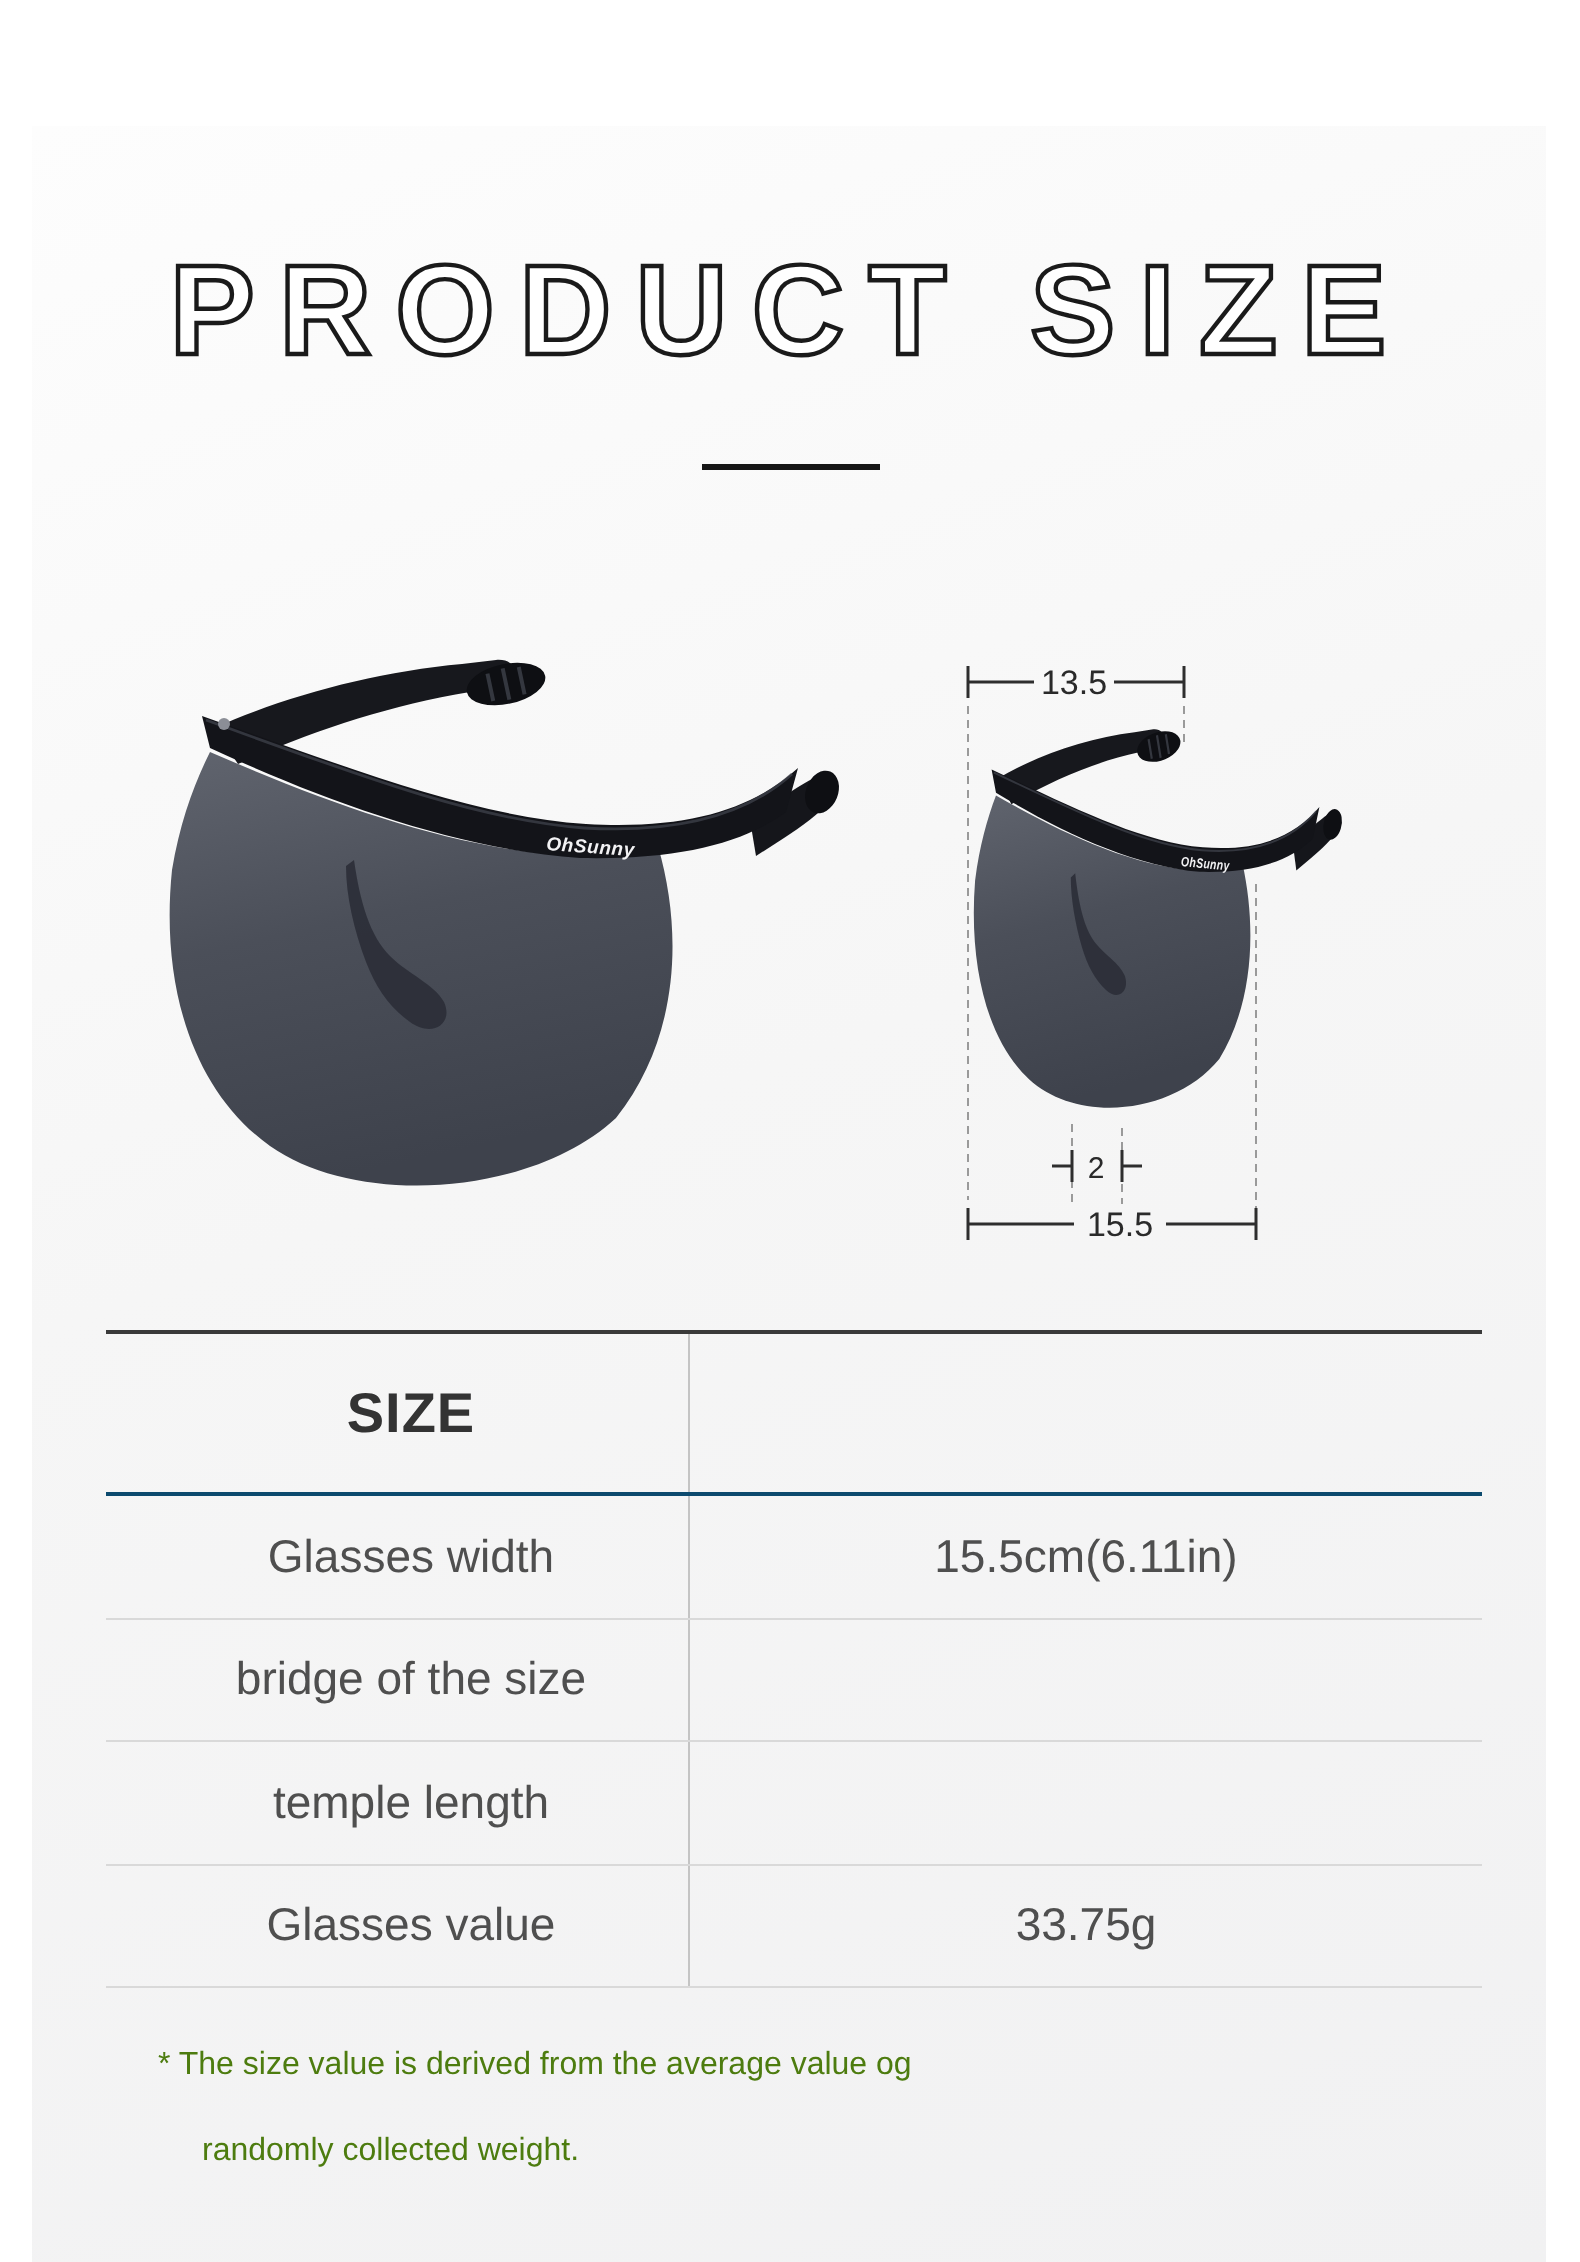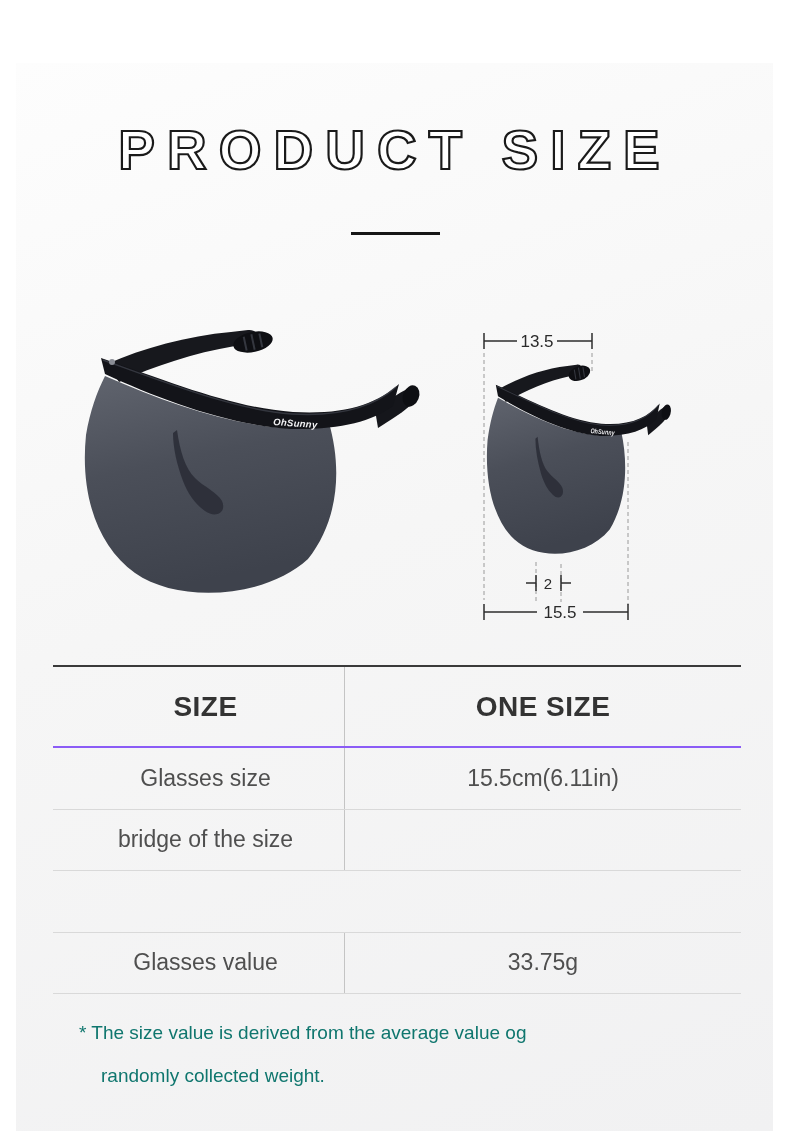--- a/index.html
+++ b/index.html
@@ -8,48 +8,48 @@
     background:#ffffff;
     font-family:"Liberation Sans", sans-serif;
   }
   .panel{
     position:absolute;left:16px;top:63px;width:757px;height:1068px;
     background:linear-gradient(160deg,#fdfdfd 0%,#f6f6f6 45%,#f1f1f2 100%);
   }
   .title{
     position:absolute;left:0;top:118px;width:790px;margin:0;
     text-align:center;
-    font-size:55px;font-weight:700;letter-spacing:12px;
+    font-size:64px;font-weight:700;letter-spacing:12px;
     color:#ffffff;
     -webkit-text-stroke:2.2px #1a1a1a;
   }
   .title-underline{
     position:absolute;left:351px;top:232px;width:89px;height:3px;background:#161616;
   }
   .fig-left{position:absolute;left:45px;top:318px;width:380px;height:300px;}
   .fig-right{position:absolute;left:440px;top:312px;width:320px;height:330px;}
   .dim-solid{stroke:#2e2e2e;stroke-width:1.5;fill:none;}
   .dim-dash{stroke:#9a9a9a;stroke-width:1;fill:none;stroke-dasharray:4 3;}
   .dim-text{fill:#2a2a2a;font-size:17px;font-family:"Liberation Sans",sans-serif;text-anchor:middle;}
   .dim-text-small{fill:#2a2a2a;font-size:15px;font-family:"Liberation Sans",sans-serif;text-anchor:middle;}
   .logo-text{fill:#f2f2f4;font-style:italic;font-weight:bold;font-family:"Liberation Sans",sans-serif;letter-spacing:.3px;}
 
   .size-table{
     position:absolute;left:53px;top:665px;width:688px;
     border-top:2px solid #3a3a3a;color:#4f4f4f;
   }
   .t-row{display:flex;height:60.5px;border-bottom:1px solid #d9d9d9;font-size:23px;}
-  .t-row.t-head{height:79px;border-bottom:2px solid #8b5cf6;font-size:28px;font-weight:700;color:#333333;letter-spacing:.5px;}
+  .t-row.t-head{height:79px;border-bottom:2px solid #0c4a6e;font-size:28px;font-weight:700;color:#333333;letter-spacing:.5px;}
   .c1{width:292px;box-sizing:border-box;border-right:1px solid #c4c4c4;
       display:flex;align-items:center;justify-content:center;height:100%;padding-left:14px;}
   .c2{flex:1;display:flex;align-items:center;justify-content:center;height:100%;}
 
   .footnote{
     position:absolute;left:79px;top:1011px;width:660px;
-    font-size:19px;line-height:43px;color:#0f766e;
+    font-size:16px;line-height:43px;color:#4d7c0f;
   }
   .footnote .fn-line2{margin-left:22px;}
 </style>
 </head>
 <body>
 
 <div class="panel"></div>
 
 <h1 class="title">PRODUCT SIZE</h1>
 <div class="title-underline"></div>
@@ -116,30 +116,30 @@
     <path class="dim-dash" d="M188,130 L188,293"></path>
     <path class="dim-solid" d="M44,292 L44,308 M188,292 L188,308"></path>
     <path class="dim-solid" d="M44,300 L97,300 M143,300 L188,300"></path>
     <text class="dim-text" x="120" y="306">15.5</text>
   </g>
 </svg>
 
 <div class="size-table">
   <div class="t-row t-head">
     <div class="c1">SIZE</div>
-    <div class="c2">ONE SIZE</div>
   </div>
   <div class="t-row">
-    <div class="c1">Glasses size</div>
+    <div class="c1">Glasses width</div>
     <div class="c2">15.5cm(6.11in)</div>
   </div>
   <div class="t-row">
     <div class="c1">bridge of the size</div>
   </div>
   <div class="t-row">
+    <div class="c1">temple length</div>
   </div>
   <div class="t-row">
     <div class="c1">Glasses value</div>
     <div class="c2">33.75g</div>
   </div>
 </div>
 
 <div class="footnote">
   <div class="fn-line1">* The size value is derived from the average value og</div>
   <div class="fn-line2">randomly collected weight.</div>

